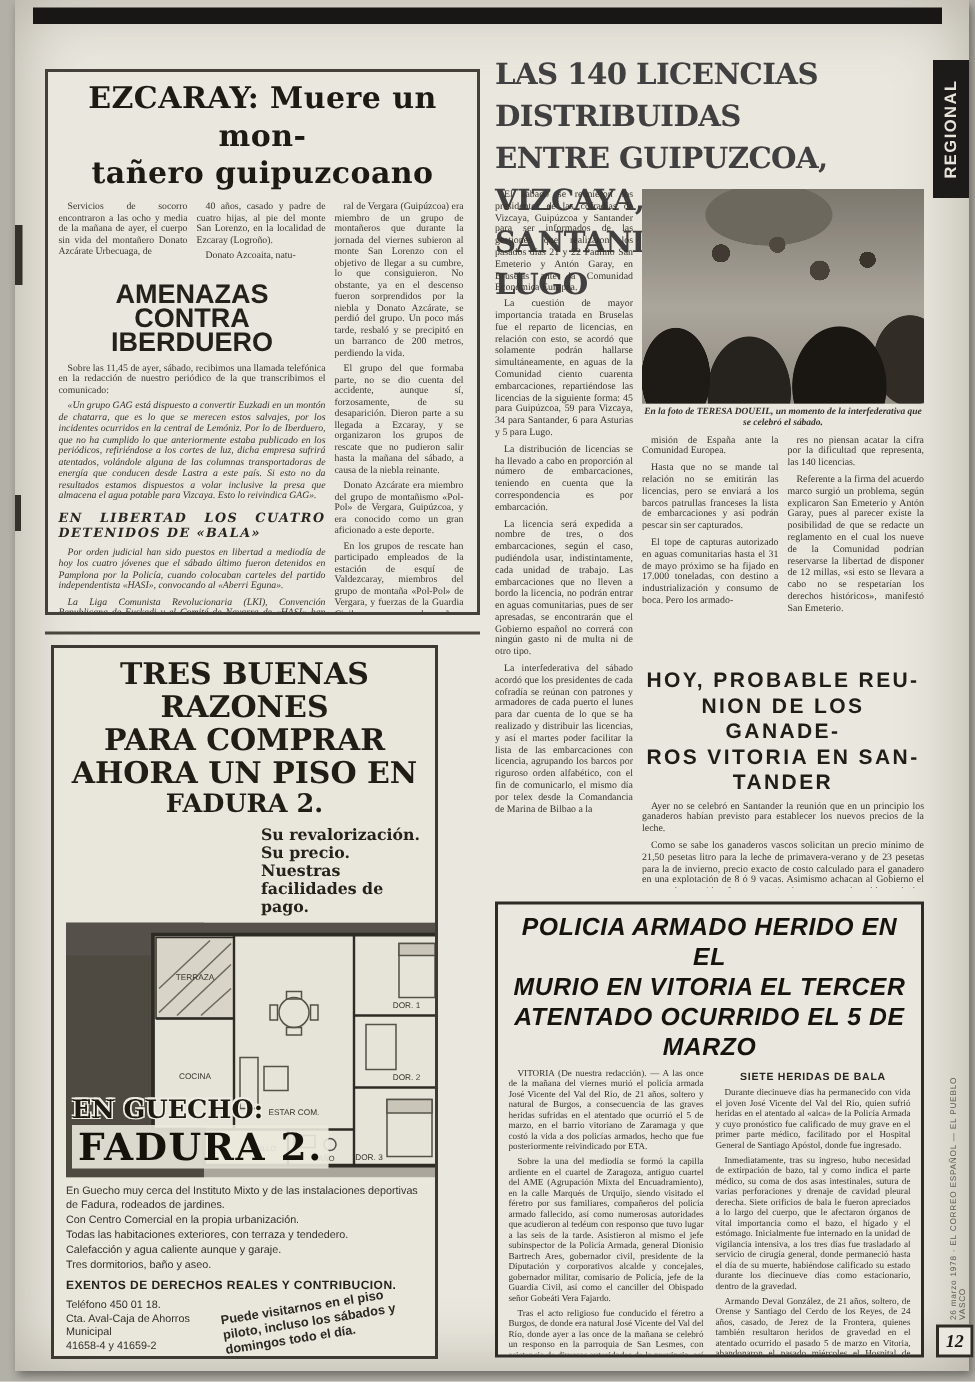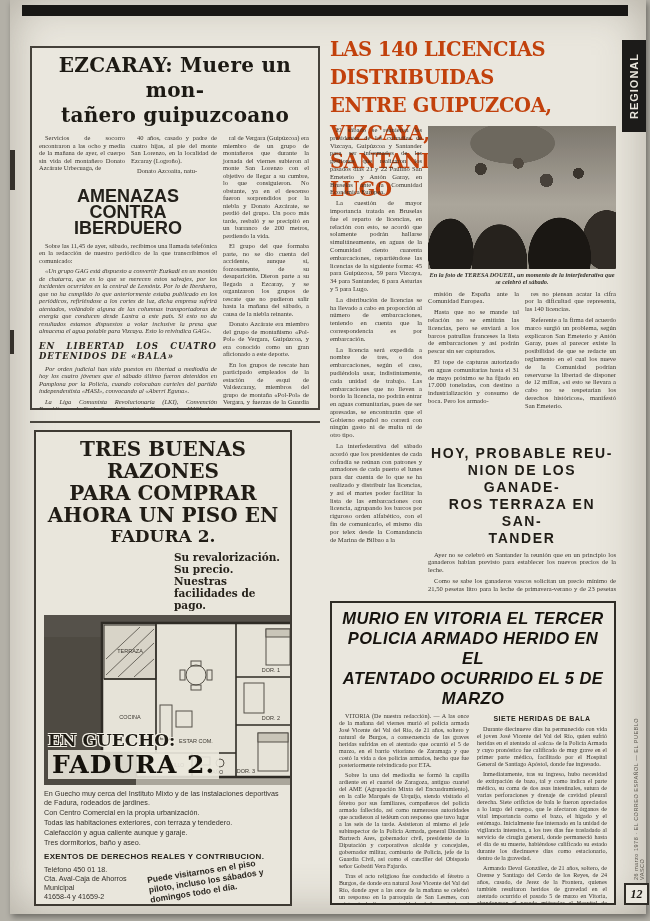--- a/index.html
+++ b/index.html
@@ -59,21 +59,21 @@
   .logo{width:86px;text-align:center;position:relative;}
   .otc{font-family:"DejaVu Sans", sans-serif;font-weight:900;font-size:34px;line-height:30px;
        letter-spacing:-3px;color:#23211c;}
   .otc-dot{position:absolute;left:47px;top:-6px;width:8px;height:8px;background:#23211c;}
   .addr{width:96px;font-size:6.5px;line-height:8px;color:#34302a;}
   .addr .lbl{font-weight:bold;}
 
   
   .lic-head{position:absolute;left:320px;top:36px;width:288px;
             font-family:"DejaVu Serif", serif;font-weight:bold;font-size:19.5px;line-height:28px;
-            letter-spacing:-.4px;color:#c2410c;text-align:left;}
+            letter-spacing:-.4px;color:#404040;text-align:left;}
   .regional{position:absolute;left:612px;top:40px;width:24px;height:92px;background:#1c1b19;
             display:flex;align-items:center;justify-content:center;}
   .regional span{writing-mode:vertical-rl;transform:rotate(180deg);color:#e8e5dc;
                  font-family:"Liberation Sans", sans-serif;font-weight:bold;font-size:11px;letter-spacing:1px;}
   .lic-main{position:absolute;left:320px;top:126px;width:286px;height:466px;display:flex;gap:6px;overflow:hidden;}
   .lic-c1{width:92px;}
   .lic-right{width:188px;}
   .photo{width:188px;height:143px;background-color:#98938a;filter:blur(.5px) contrast(1.05);
     background-image:
       radial-gradient(ellipse 38px 55px at 12% 88%, #23201c 0 60%, transparent 61%),
@@ -286,35 +286,35 @@
           <p>El tope de capturas autorizado en aguas comunitarias hasta el 31 de mayo próximo se ha fijado en 17.000 toneladas, con destino a industrialización y consumo de boca. Pero los armado-</p>
         </div>
         <div>
           <p>res no piensan acatar la cifra por la dificultad que representa, las 140 licencias.</p>
           <p>Referente a la firma del acuerdo marco surgió un problema, según explicaron San Emeterio y Antón Garay, pues al parecer existe la posibilidad de que se redacte un reglamento en el cual los nueve de la Comunidad podrían reservarse la libertad de disponer de 12 millas, «si esto se llevara a cabo no se respetarían los derechos históricos», manifestó San Emeterio.</p>
         </div>
       </div>
       <div class="hoy-head">
         <div>HOY, PROBABLE REU-</div>
         <div>NION DE LOS GANADE-</div>
-        <div>ROS TERRAZA EN SAN-</div>
+        <div>ROS VITORIA EN SAN-</div>
         <div>TANDER</div>
       </div>
       <div class="hoy-body">
         <p>Ayer no se celebró en Santander la reunión que en un principio los ganaderos habían previsto para establecer los nuevos precios de la leche.</p>
         <p>Como se sabe los ganaderos vascos solicitan un precio mínimo de 21,50 pesetas litro para la leche de primavera-verano y de 23 pesetas para la de invierno, precio exacto de costo calculado para el ganadero en una explotación de 8 ó 9 vacas. Asimismo achacan al Gobierno el que no ha querido afrontar en ningún momento el problema de los costes de producción de la leche.</p>
 
       </div>
     </div>
   </div>
 
   <div class="murio-box">
     <div class="murio-head">
+      <div>POLICIA ARMADO HERIDO EN EL</div>
       <div>MURIO EN VITORIA EL TERCER</div>
-      <div>POLICIA ARMADO HERIDO EN EL</div>
       <div>ATENTADO OCURRIDO EL 5 DE MARZO</div>
     </div>
     <div class="murio-cols bt bt2">
       <div>
         <p>VITORIA (De nuestra redacción). — A las once de la mañana del viernes murió el policía armada José Vicente del Val del Río, de 21 años, soltero y natural de Burgos, a consecuencia de las graves heridas sufridas en el atentado que ocurrió el 5 de marzo, en el barrio vitoriano de Zaramaga y que costó la vida a dos policías armados, hecho que fue posteriormente reivindicado por ETA.</p>
         <p>Sobre la una del mediodía se formó la capilla ardiente en el cuartel de Zaragoza, antiguo cuartel del AME (Agrupación Mixta del Encuadramiento), en la calle Marqués de Urquijo, siendo visitado el féretro por sus familiares, compañeros del policía armado fallecido, así como numerosas autoridades que acudieron al tedéum con responso que tuvo lugar a las seis de la tarde. Asistieron al mismo el jefe subinspector de la Policía Armada, general Dionisio Bartrech Ares, gobernador civil, presidente de la Diputación y corporativos alcalde y concejales, gobernador militar, comisario de Policía, jefe de la Guardia Civil, así como el canciller del Obispado señor Gobeáti Vera Fajardo.</p>
         <p>Tras el acto religioso fue conducido el féretro a Burgos, de donde era natural José Vicente del Val del Río, donde ayer a las once de la mañana se celebró un responso en la parroquia de San Lesmes, con asistencia de diversas autoridades de la provincia, así como el gobernador civil de Álava, señor Somoza Albardonedo; posteriormente se procedió al entierro e inhumación del cadáver.</p>
 
       </div>
       <div>

